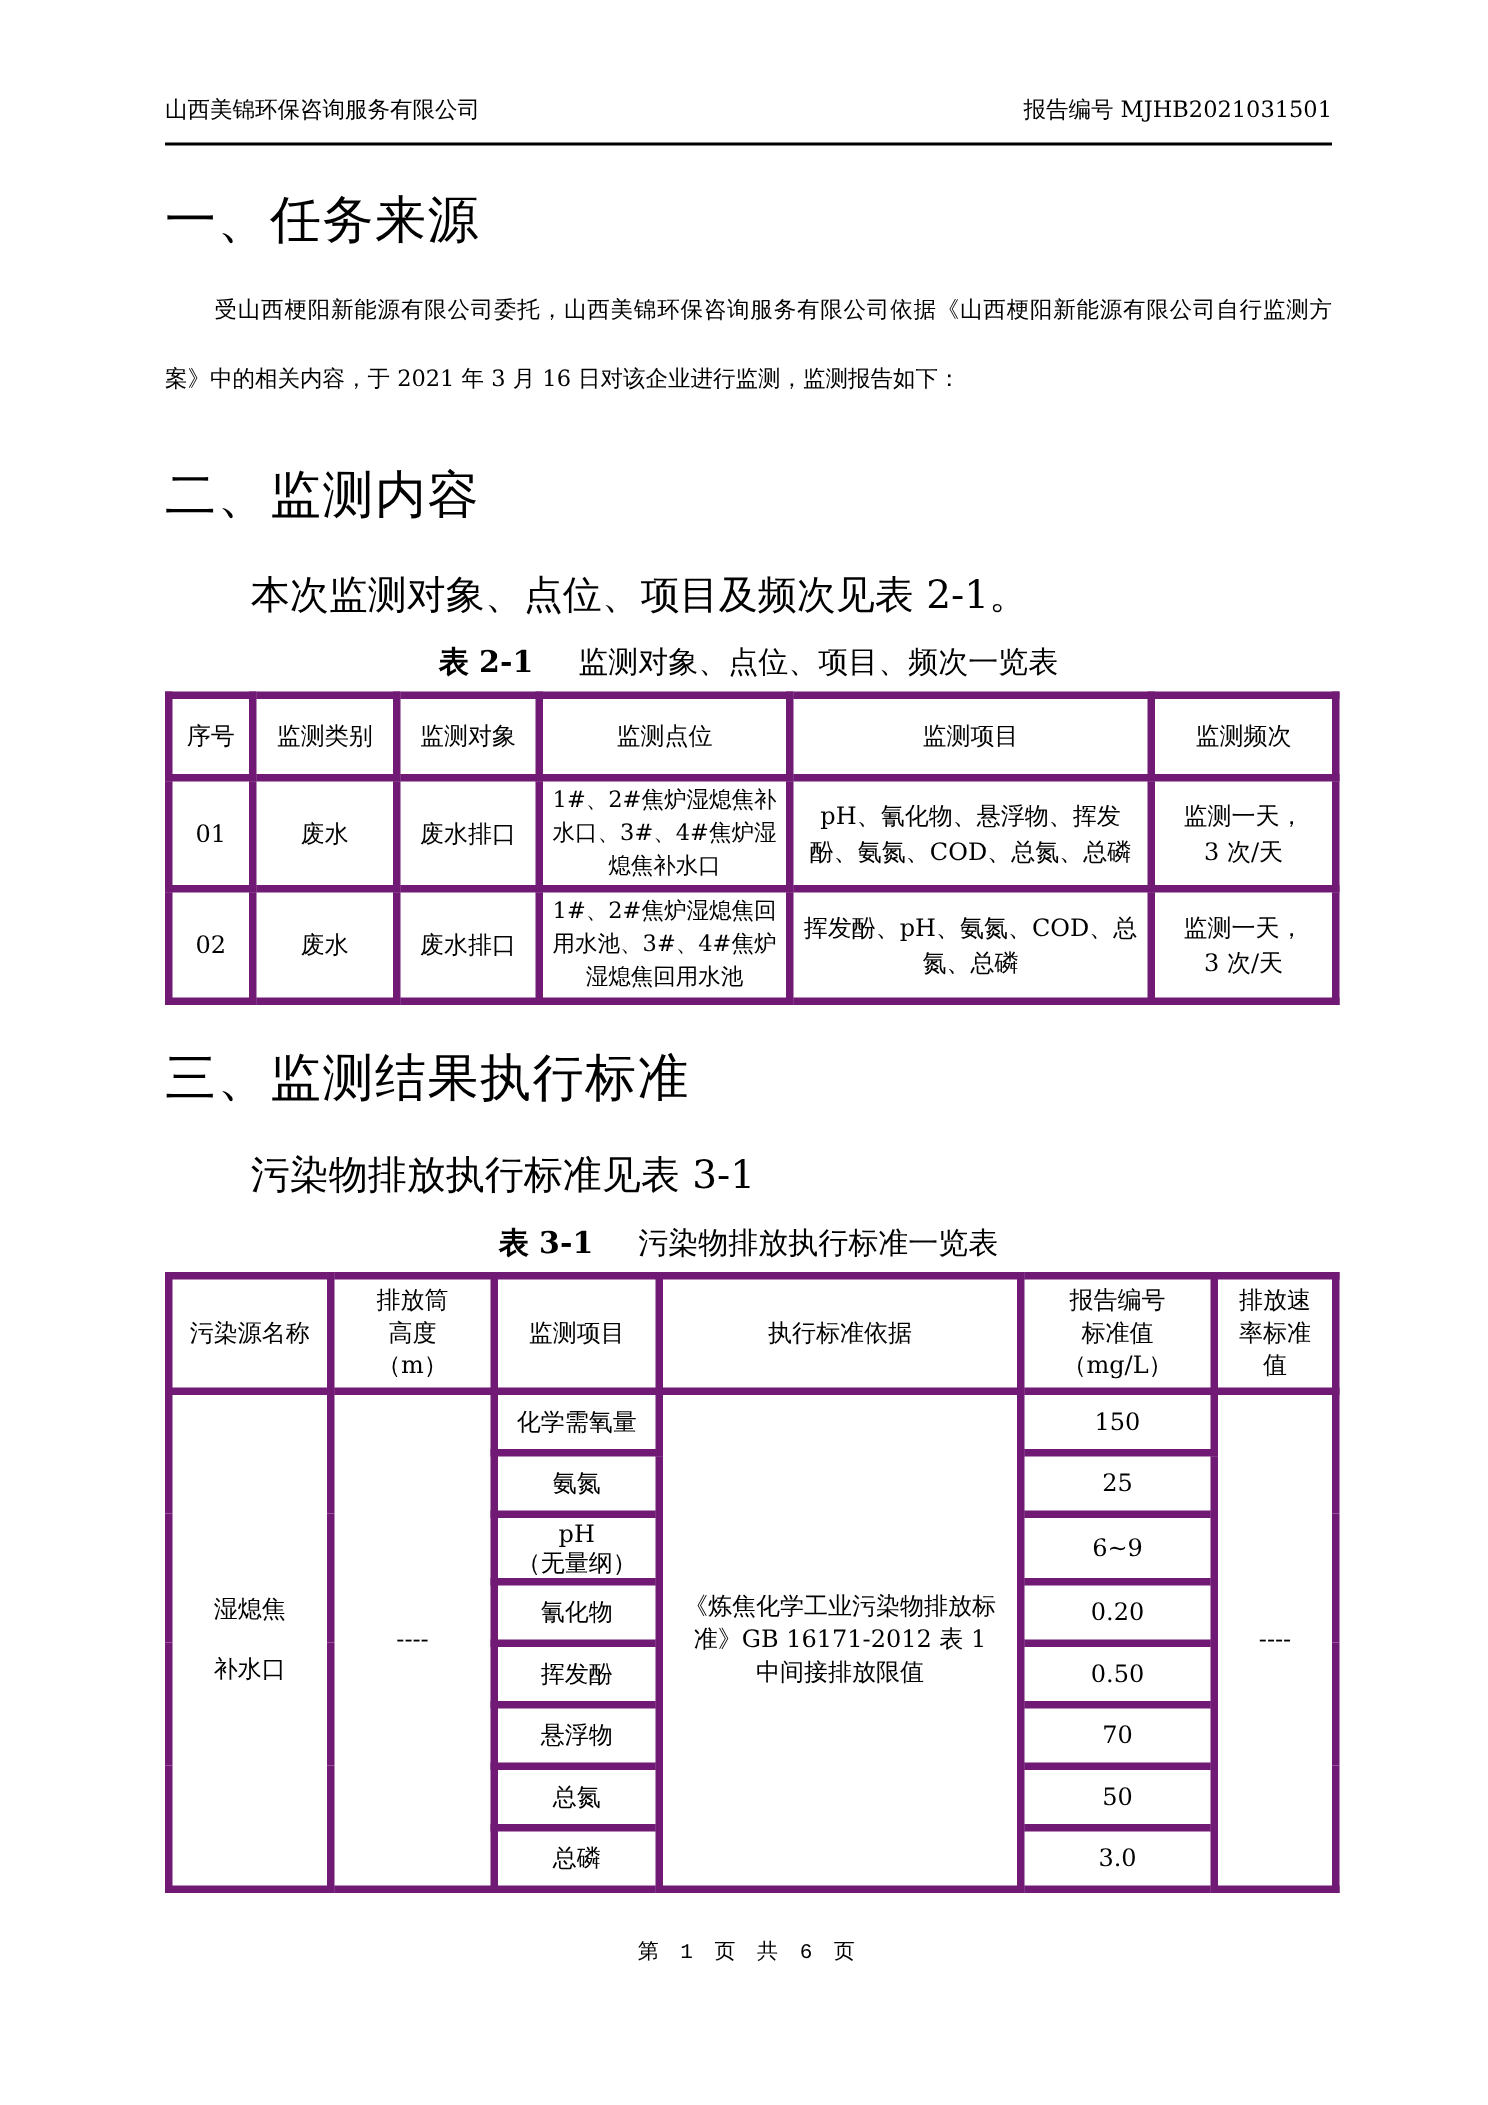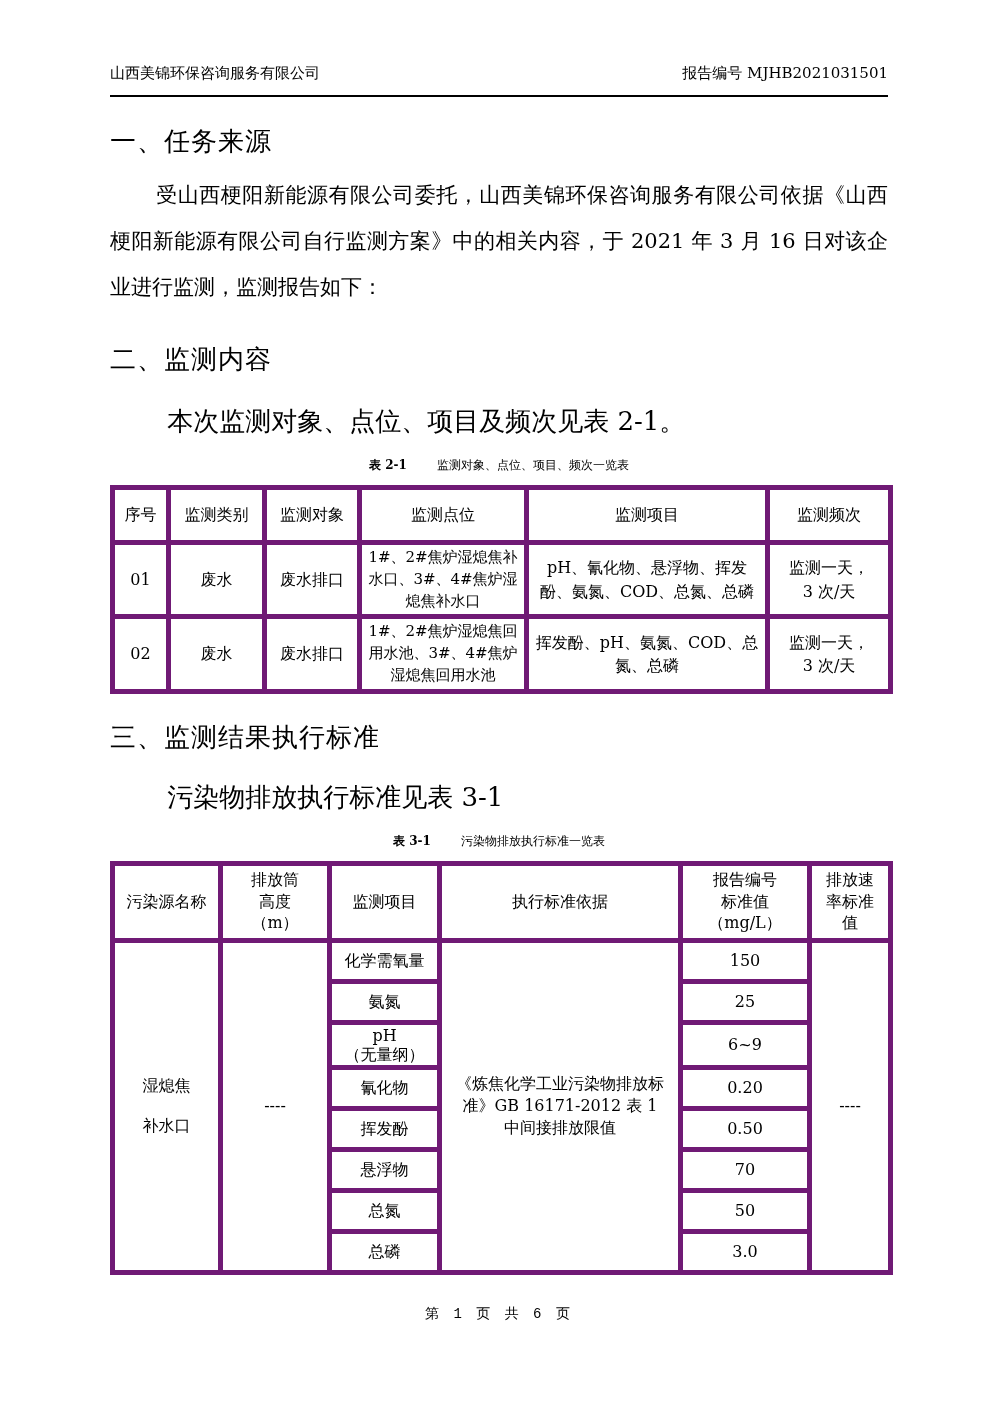--- a/index.html
+++ b/index.html
@@ -22,45 +22,45 @@
     padding-top: 64px;
     display: flex;
     justify-content: space-between;
     align-items: flex-end;
     border-bottom: 2px solid #000;
     padding-bottom: 12px;
     font-size: 15px;
   }
   
   .h-sec {
-    font-size: 26px;
+    font-size: 34px;
     font-weight: normal;
     letter-spacing: 1px;
   }
   .h1-sec { margin-top: 27px; }
   .h2-sec { margin-top: 32px; }
   .h3-sec { margin-top: 26px; }
   .body-par {
     margin-top: 13px;
-    font-size: 21px;
+    font-size: 15px;
     line-height: 46px;
     text-align: justify;
     text-indent: 2.2em;
   }
   .lead {
     margin-top: 29px;
     font-size: 26px;
     text-indent: 2.2em;
     line-height: 30px;
   }
   .lead3 { margin-top: 27px; }
   .tbl-caption {
     margin-top: 17px;
     text-align: center;
-    font-size: 12px;
+    font-size: 20px;
     line-height: 24px;
   }
   .tbl-caption .cap-label { font-weight: bold; margin-right: 30px; }
   
   table {
     border-collapse: collapse;
     table-layout: fixed;
     width: 778px;
     margin-top: 8px;
     border-top: 2.5px solid #000;

